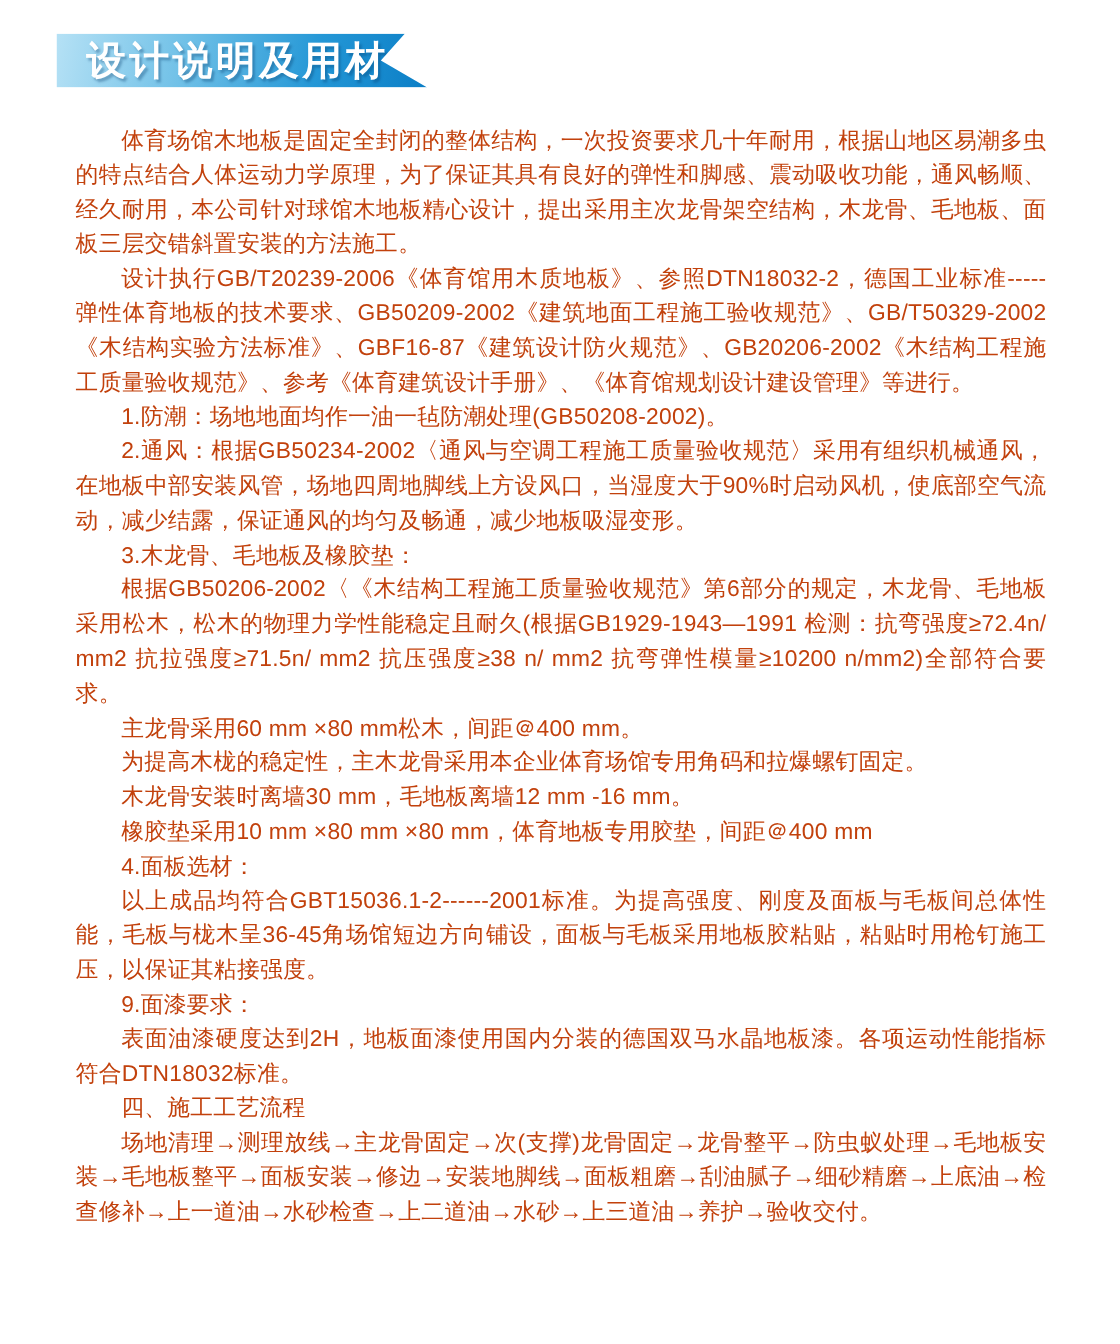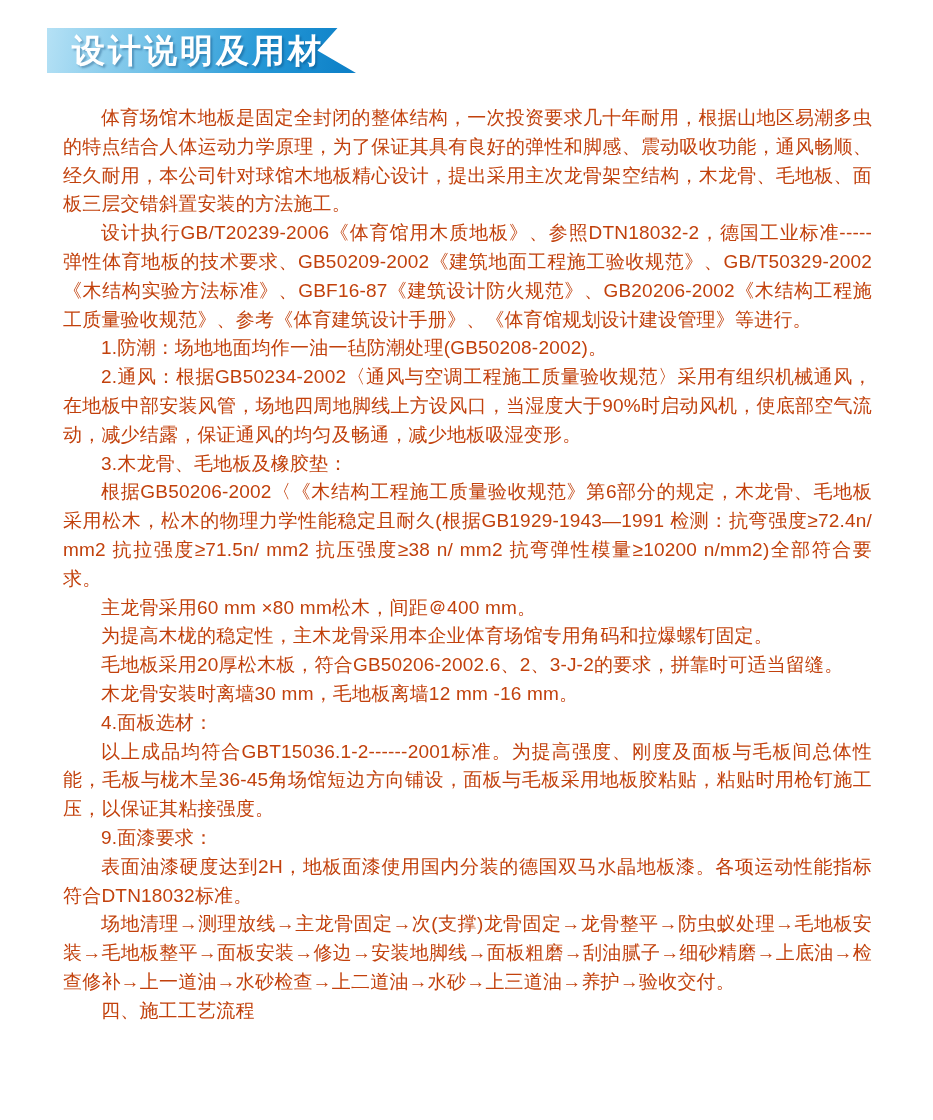--- a/index.html
+++ b/index.html
@@ -65,22 +65,22 @@
   </div>
   <div class="content" id="content">
       <p class="para">体育场馆木地板是固定全封闭的整体结构，一次投资要求几十年耐用，根据山地区易潮多虫的特点结合人体运动力学原理，为了保证其具有良好的弹性和脚感、震动吸收功能，通风畅顺、经久耐用，本公司针对球馆木地板精心设计，提出采用主次龙骨架空结构，木龙骨、毛地板、面板三层交错斜置安装的方法施工。</p>
       <p class="para">设计执行GB/T20239-2006《体育馆用木质地板》、参照DTN18032-2，德国工业标准-----弹性体育地板的技术要求、GB50209-2002《建筑地面工程施工验收规范》、GB/T50329-2002《木结构实验方法标准》、GBF16-87《建筑设计防火规范》、GB20206-2002《木结构工程施工质量验收规范》、参考《体育建筑设计手册》、《体育馆规划设计建设管理》等进行。</p>
       <p class="para">1.防潮：场地地面均作一油一毡防潮处理(GB50208-2002)。</p>
       <p class="para">2.通风：根据GB50234-2002〈通风与空调工程施工质量验收规范〉采用有组织机械通风，在地板中部安装风管，场地四周地脚线上方设风口，当湿度大于90%时启动风机，使底部空气流动，减少结露，保证通风的均匀及畅通，减少地板吸湿变形。</p>
       <p class="para">3.木龙骨、毛地板及橡胶垫：</p>
       <p class="para">根据GB50206-2002〈《木结构工程施工质量验收规范》第6部分的规定，木龙骨、毛地板采用松木，松木的物理力学性能稳定且耐久(根据GB1929-1943—1991 检测：抗弯强度≥72.4n/mm2 抗拉强度≥71.5n/ mm2 抗压强度≥38 n/ mm2 抗弯弹性模量≥10200 n/mm2)全部符合要求。</p>
       <p class="para">主龙骨采用60 mm ×80 mm松木，间距＠400 mm。</p>
       <p class="para">为提高木栊的稳定性，主木龙骨采用本企业体育场馆专用角码和拉爆螺钉固定。</p>
-      <p class="para">毛地板采用20厚松木板，符合GB50206-2002.6、2、3-J-2的要求，拼靠时可适当留缝。</p>
       <p class="para">木龙骨安装时离墙30 mm，毛地板离墙12 mm -16 mm。</p>
+      <p class="para">橡胶垫采用10 mm ×80 mm ×80 mm，体育地板专用胶垫，间距＠400 mm</p>
       <p class="para">4.面板选材：</p>
       <p class="para">以上成品均符合GBT15036.1-2------2001标准。为提高强度、刚度及面板与毛板间总体性能，毛板与栊木呈36-45角场馆短边方向铺设，面板与毛板采用地板胶粘贴，粘贴时用枪钉施工压，以保证其粘接强度。</p>
       <p class="para">9.面漆要求：</p>
       <p class="para">表面油漆硬度达到2H，地板面漆使用国内分装的德国双马水晶地板漆。各项运动性能指标符合DTN18032标准。</p>
+      <p class="para">四、施工工艺流程</p>
       <p class="para">场地清理→测理放线→主龙骨固定→次(支撑)龙骨固定→龙骨整平→防虫蚁处理→毛地板安装→毛地板整平→面板安装→修边→安装地脚线→面板粗磨→刮油腻子→细砂精磨→上底油→检查修补→上一道油→水砂检查→上二道油→水砂→上三道油→养护→验收交付。</p>
-      <p class="para">四、施工工艺流程</p>
     </div>
 </div>
 
 </body></html>

